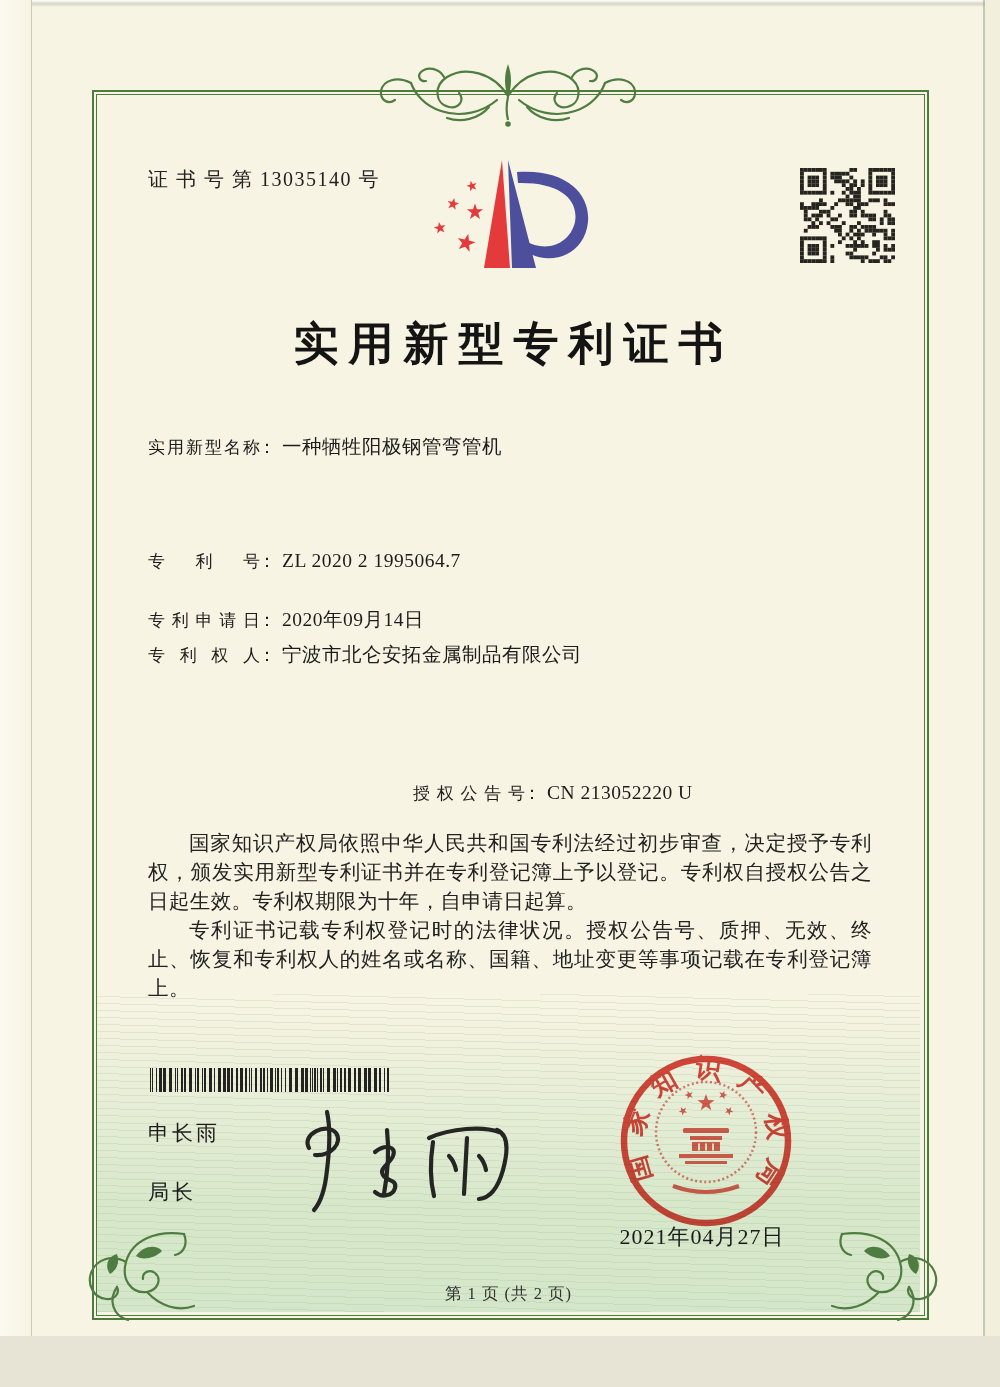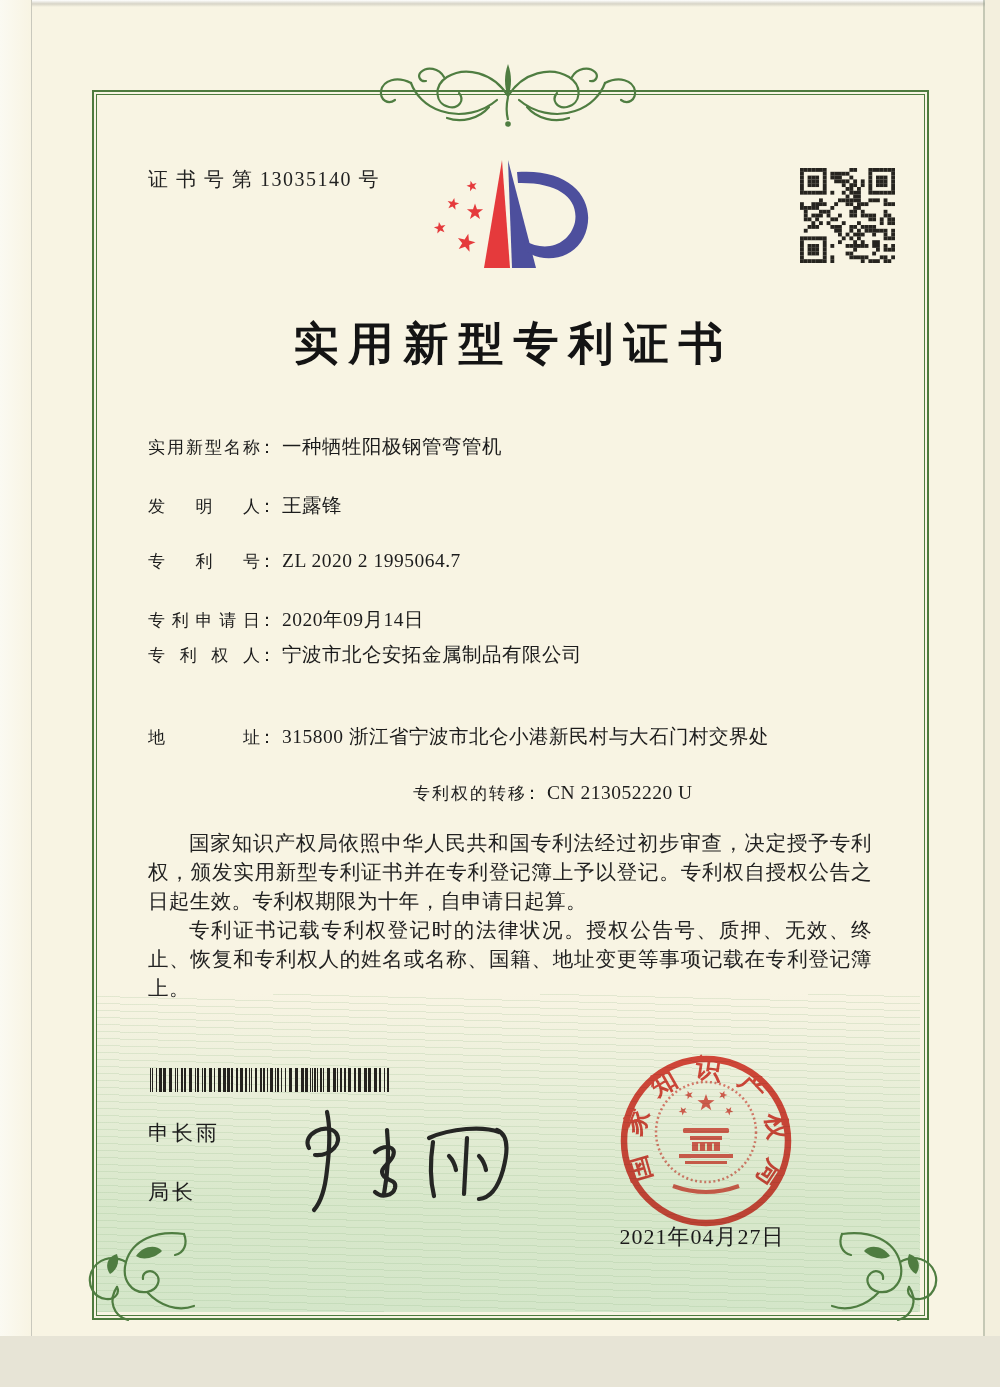--- a/index.html
+++ b/index.html
@@ -400,38 +400,32 @@
         <rect x="83.6" y="91.2" width="3.8499999999999996" height="3.8499999999999996"></rect>
         <rect x="87.4" y="91.2" width="3.8499999999999996" height="3.8499999999999996"></rect>
       </svg>
   </div>
 
   <div class="cert-title">实用新型专利证书</div>
 
   <div class="frow" style="top:433px">
     <span class="flabel">实用新型名称</span><span class="fcolon">：</span><span class="fval">一种牺牲阳极钢管弯管机</span>
   </div>
-  <div class="frow" style="top:492px">
-    <span class="flabel">发明人</span><span class="fcolon">：</span><span class="fval">王露锋</span>
-  </div>
   <div class="frow" style="top:549px">
     <span class="flabel">专利号</span><span class="fcolon">：</span><span class="fval">ZL 2020 2 1995064.7</span>
   </div>
   <div class="frow" style="top:606px">
     <span class="flabel">专利申请日</span><span class="fcolon">：</span><span class="fval">2020年09月14日</span>
   </div>
   <div class="frow" style="top:641px">
     <span class="flabel">专利权人</span><span class="fcolon">：</span><span class="fval">宁波市北仑安拓金属制品有限公司</span>
   </div>
-  <div class="frow" style="top:723px">
-    <span class="flabel">地址</span><span class="fcolon">：</span><span class="fval">315800 浙江省宁波市北仑小港新民村与大石门村交界处</span>
-  </div>
   <div class="frow" style="top:781px">
     <span class="pair2">
-      <span class="flabel">专利权的转移</span><span class="fcolon">：</span><span class="fval">CN 213052220 U</span>
+      <span class="flabel">授权公告号</span><span class="fcolon">：</span><span class="fval">CN 213052220 U</span>
     </span>
   </div>
 
   <div class="paras">
     <p>国家知识产权局依照中华人民共和国专利法经过初步审查，决定授予专利权，颁发实用新型专利证书并在专利登记簿上予以登记。专利权自授权公告之日起生效。专利权期限为十年，自申请日起算。</p>
     <p>专利证书记载专利权登记时的法律状况。授权公告号、质押、无效、终止、恢复和专利权人的姓名或名称、国籍、地址变更等事项记载在专利登记簿上。</p>
   </div>
 
   <div class="barcode">
       <div style="left:0px;width:1px"></div>
@@ -530,14 +524,15 @@
       <rect x="87" y="97.5" width="2" height="7" fill="#f5f1e0"></rect>
       <rect x="94" y="97.5" width="2" height="7" fill="#f5f1e0"></rect>
       <rect x="101" y="97.5" width="2" height="7" fill="#f5f1e0"></rect>
       <rect x="68" y="108" width="54" height="4"></rect>
       <rect x="74" y="115" width="42" height="3"></rect>
       <path d="M62,140 Q95,152 128,140" fill="none" stroke="#de4238" stroke-width="4"></path>
     </g>
   </svg>
   <div class="seal-date">2021年04月27日</div>
 
+  <div class="page-note">第 1 页 (共 2 页)</div>
   <div class="back-note">其他事项参见背面</div>
 </div>
 
 </body></html>

